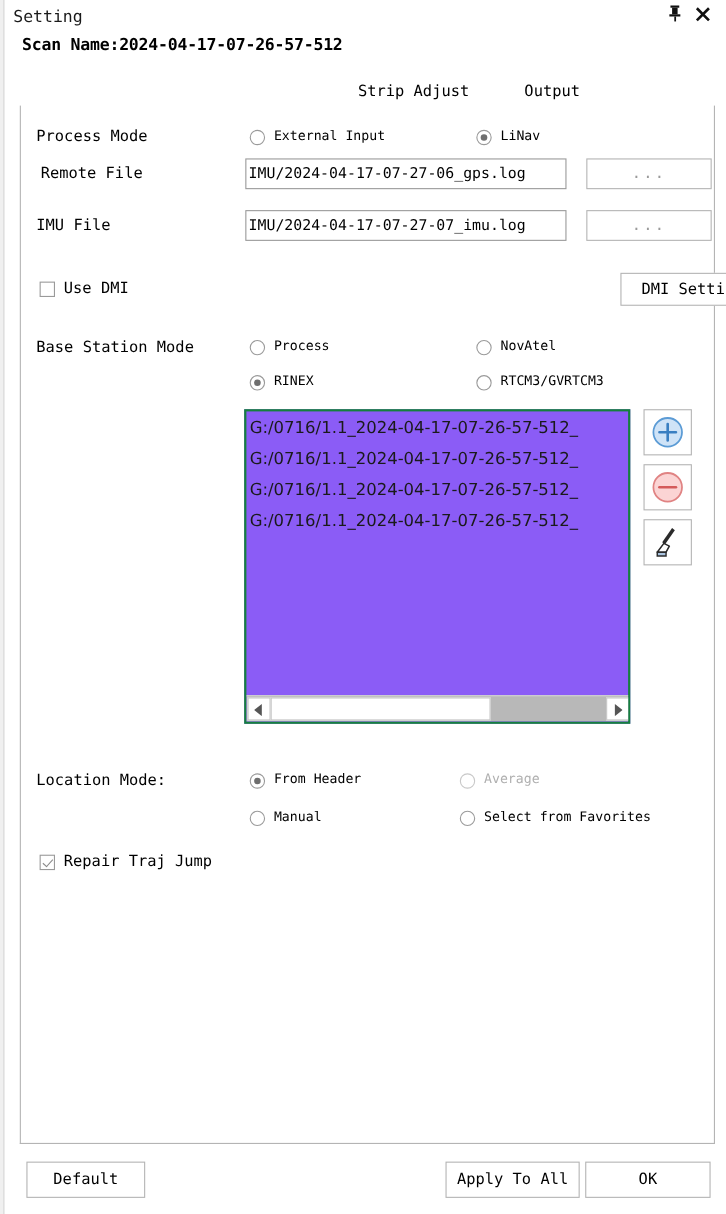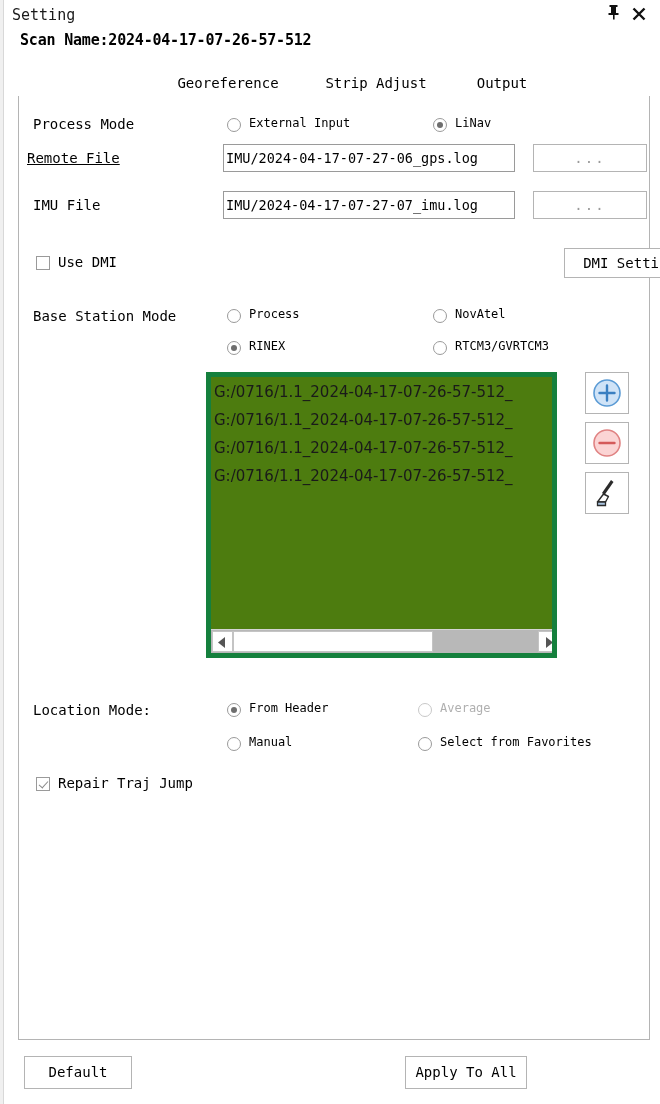--- a/index.html
+++ b/index.html
@@ -207,24 +207,24 @@
     text-align: center;
     white-space: nowrap;
     cursor: pointer;
     padding: 0;
   }
   .btn.dots { color: #9a9a9a; letter-spacing: 2px; }
 
   
   #listbox {
     position: absolute;
-    left: 206px; top: 372px;
+    left: 222px; top: 372px;
     width: 351px; height: 286px;
-    border: 5px solid #15803d;
-    background: #4d7c0f;
+    border: 2px solid #15803d;
+    background: #8b5cf6;
     box-sizing: border-box;
     overflow: hidden;
   }
   .listitem {
     position: absolute;
     left: 3px;
     height: 26px;
     line-height: 26px;
     font-family: "DejaVu Sans", "Liberation Sans", sans-serif;
     font-size: 15px;
@@ -301,23 +301,20 @@
     <div class="titlebtn" id="close-btn">
       <svg width="14" height="14" viewBox="0 0 14 14">
         <path d="M1.5 1.5 L12.5 12.5 M12.5 1.5 L1.5 12.5" stroke="#111" stroke-width="2.4" stroke-linecap="butt"></path>
       </svg>
     </div>
   </div>
 
   <div id="scan-name">Scan Name:2024-04-17-07-26-57-512</div>
 
   <div id="tabstrip">
-    <div class="tab inactive" style="left:140px; width:140px;">
-      <span>Georeference</span>
-    </div>
     <div class="tab inactive" style="left:287px; width:142px;">
       <span>Strip Adjust</span>
     </div>
     <div class="tab inactive" style="left:434px; width:100px;">
       <span>Output</span>
     </div>
   </div>
 
   <div id="panel">
 
@@ -326,21 +323,21 @@
     <div class="radio" style="left:208px; top:20px;">
       <span class="dot"></span>
       <span class="rtext">External Input</span>
     </div>
 
     <div class="radio checked" style="left:414px; top:20px;">
       <span class="dot"></span>
       <span class="rtext">LiNav</span>
     </div>
 
-    <div class="lbl" style="left:8px; top:54px;text-decoration:underline;">Remote File</div>
+    <div class="lbl" style="left:18px; top:54px;">Remote File</div>
     <div class="textfield" style="left:204px; top:48px; width:292px; height:28px;">IMU/2024-04-17-07-27-06_gps.log</div>
     <div class="btn dots" style="left:514px; top:48px; width:114px; height:28px; line-height:26px;">...</div>
 
     <div class="lbl" style="left:14px; top:101px;">IMU File</div>
     <div class="textfield" style="left:204px; top:95px; width:292px; height:28px;">IMU/2024-04-17-07-27-07_imu.log</div>
     <div class="btn dots" style="left:514px; top:95px; width:114px; height:28px; line-height:26px;">...</div>
 
     <div class="checkbox" style="left:17px; top:158px;">
       <span class="box"></span>
       <span class="ctext">Use DMI</span>
@@ -429,15 +426,16 @@
     <svg width="30" height="32" viewBox="0 0 30 32" style="margin-top:5px;">
       <path d="M19 2 L21.5 4 L12.5 17 L10 15 Z" fill="#2b2b2b"></path>
       <path d="M11.5 16 L5.5 24 L13.5 24 L16.5 18.5 Z" fill="#ffffff" stroke="#2b2b2b" stroke-width="1.4" stroke-linejoin="round"></path>
       <path d="M5.5 24 L13.5 24 L13.5 27.5 L5.5 27.5 Z" fill="#aac4e0" stroke="#2b2b2b" stroke-width="1.3"></path>
     </svg>
   </div>
 
   <div id="bottombar">
     <div class="btn" style="left:6px; top:4px; width:108px; height:33px; line-height:31px;">Default</div>
     <div class="btn" style="left:387px; top:4px; width:122px; height:33px; line-height:31px;">Apply To All</div>
+    <div class="btn" style="left:514px; top:4px; width:114px; height:33px; line-height:31px;">OK</div>
   </div>
 
 </div>
 
 </body></html>

